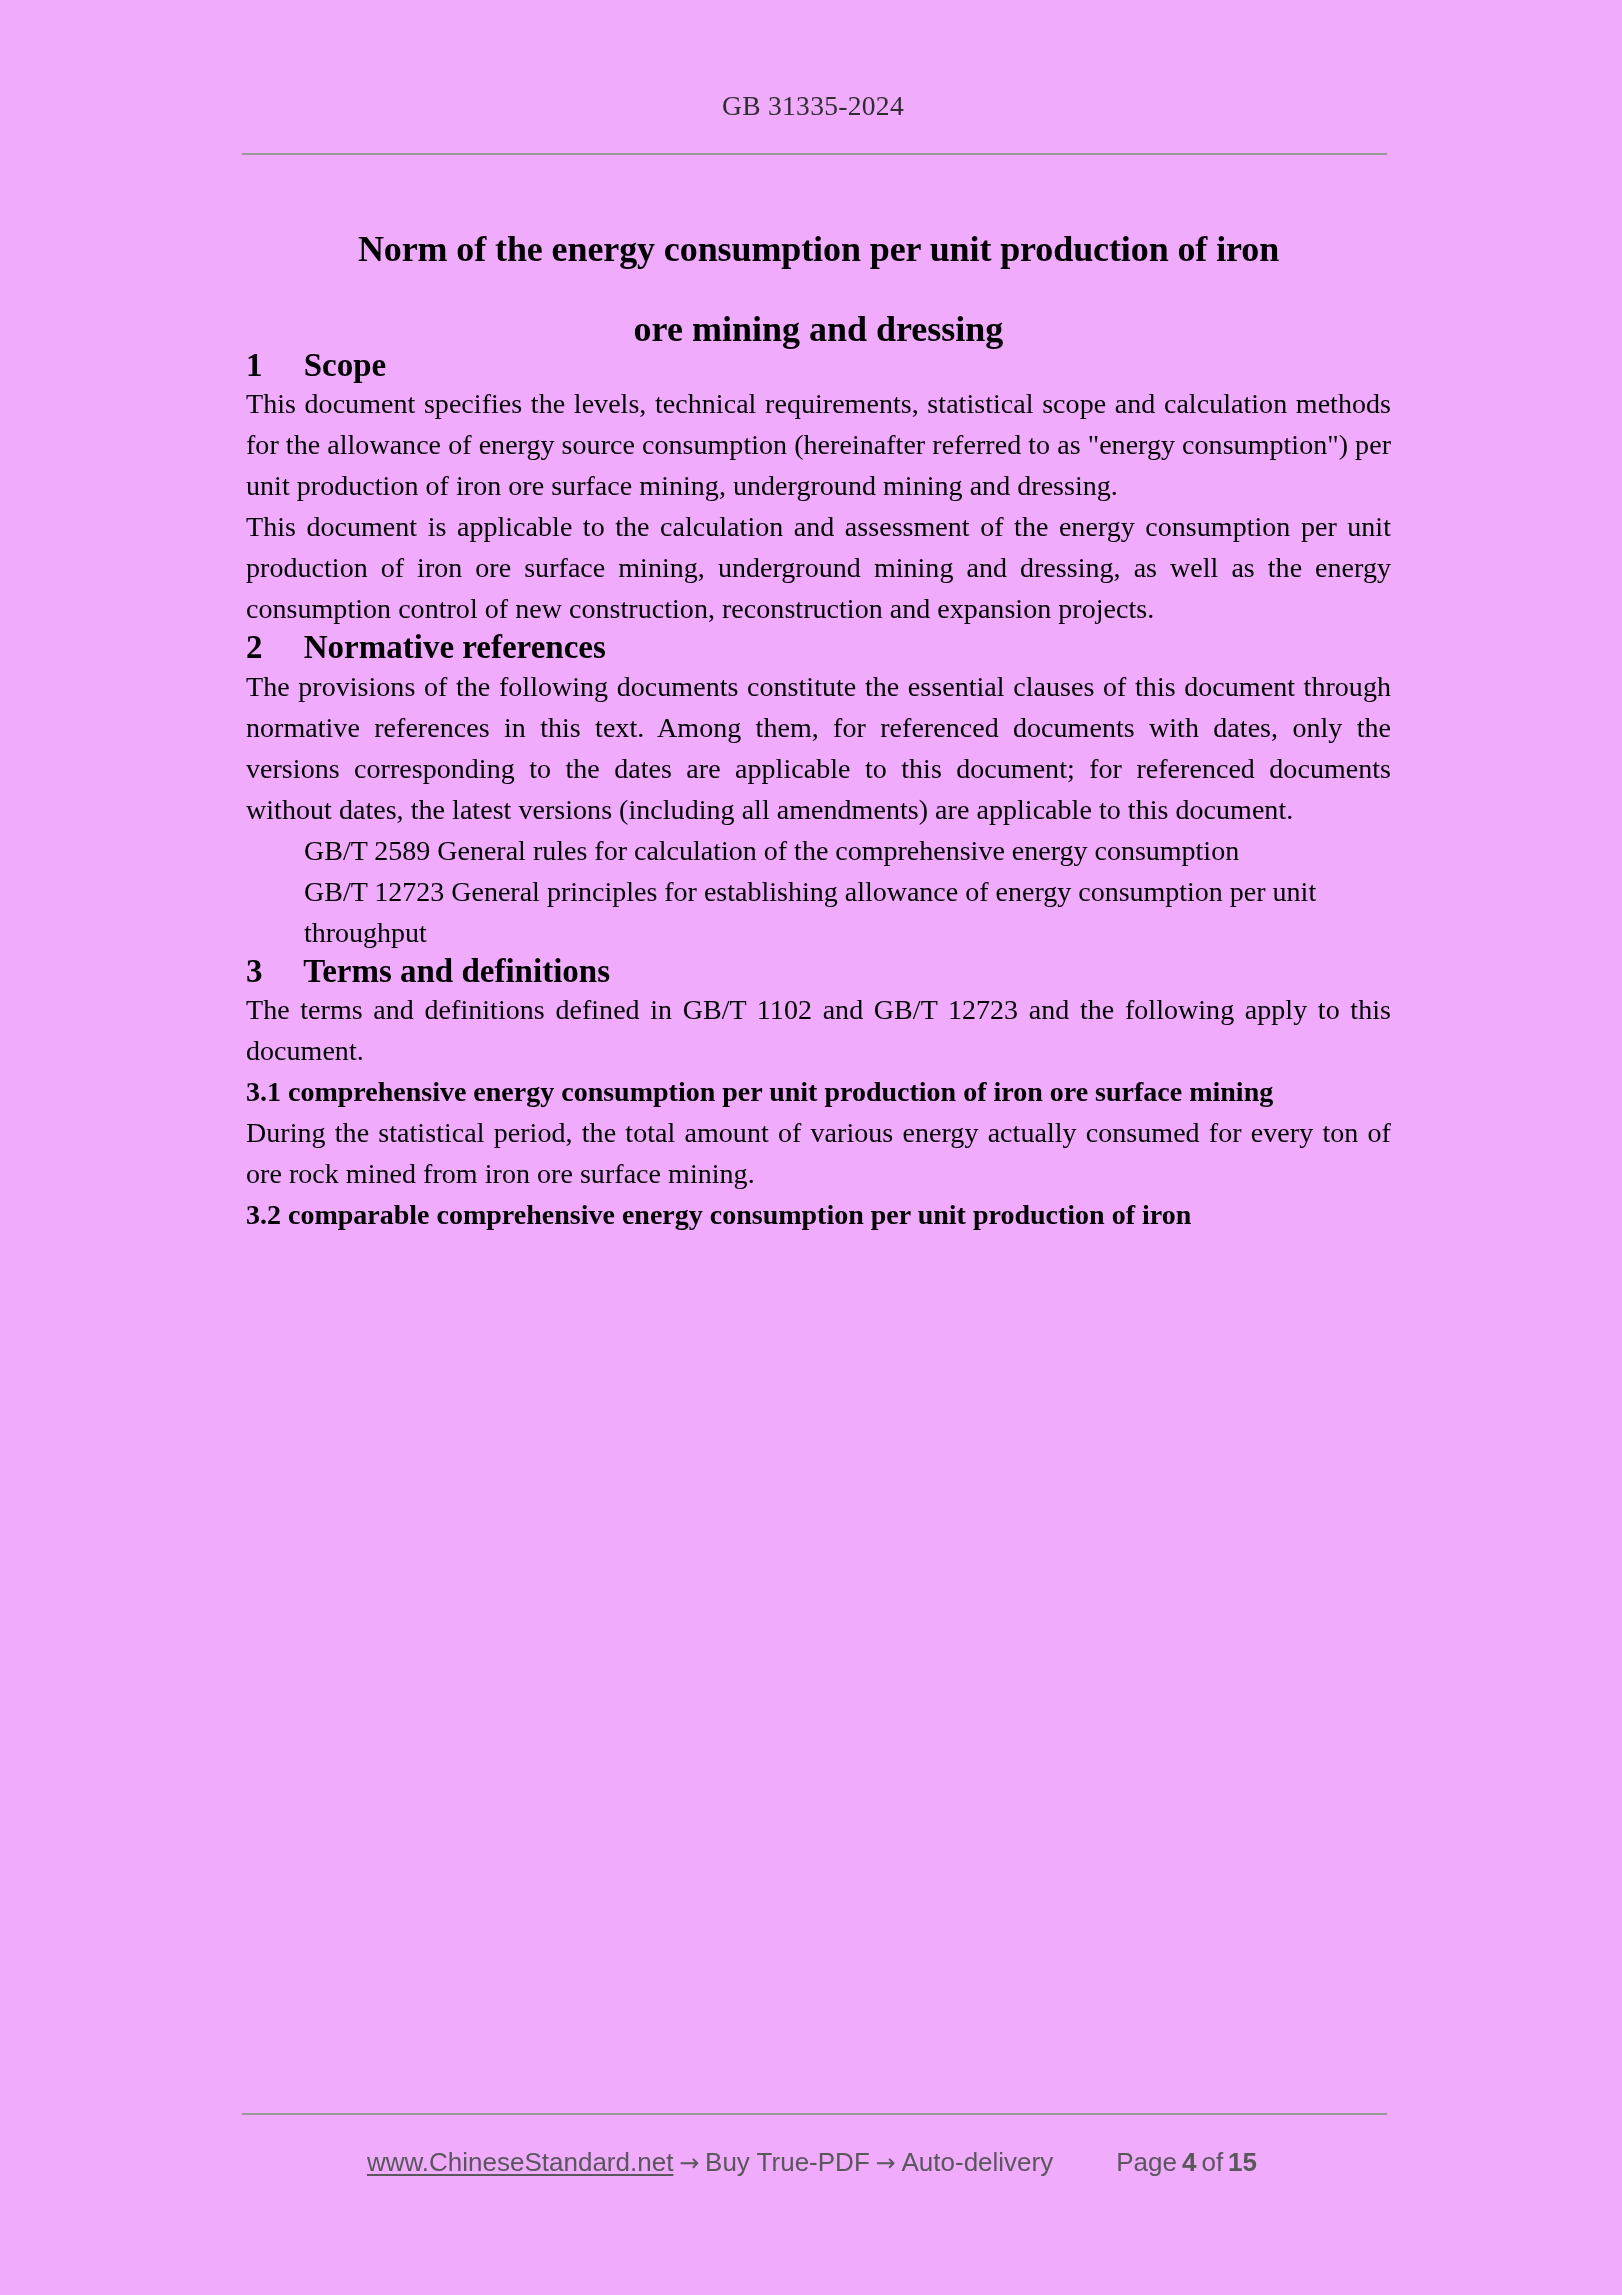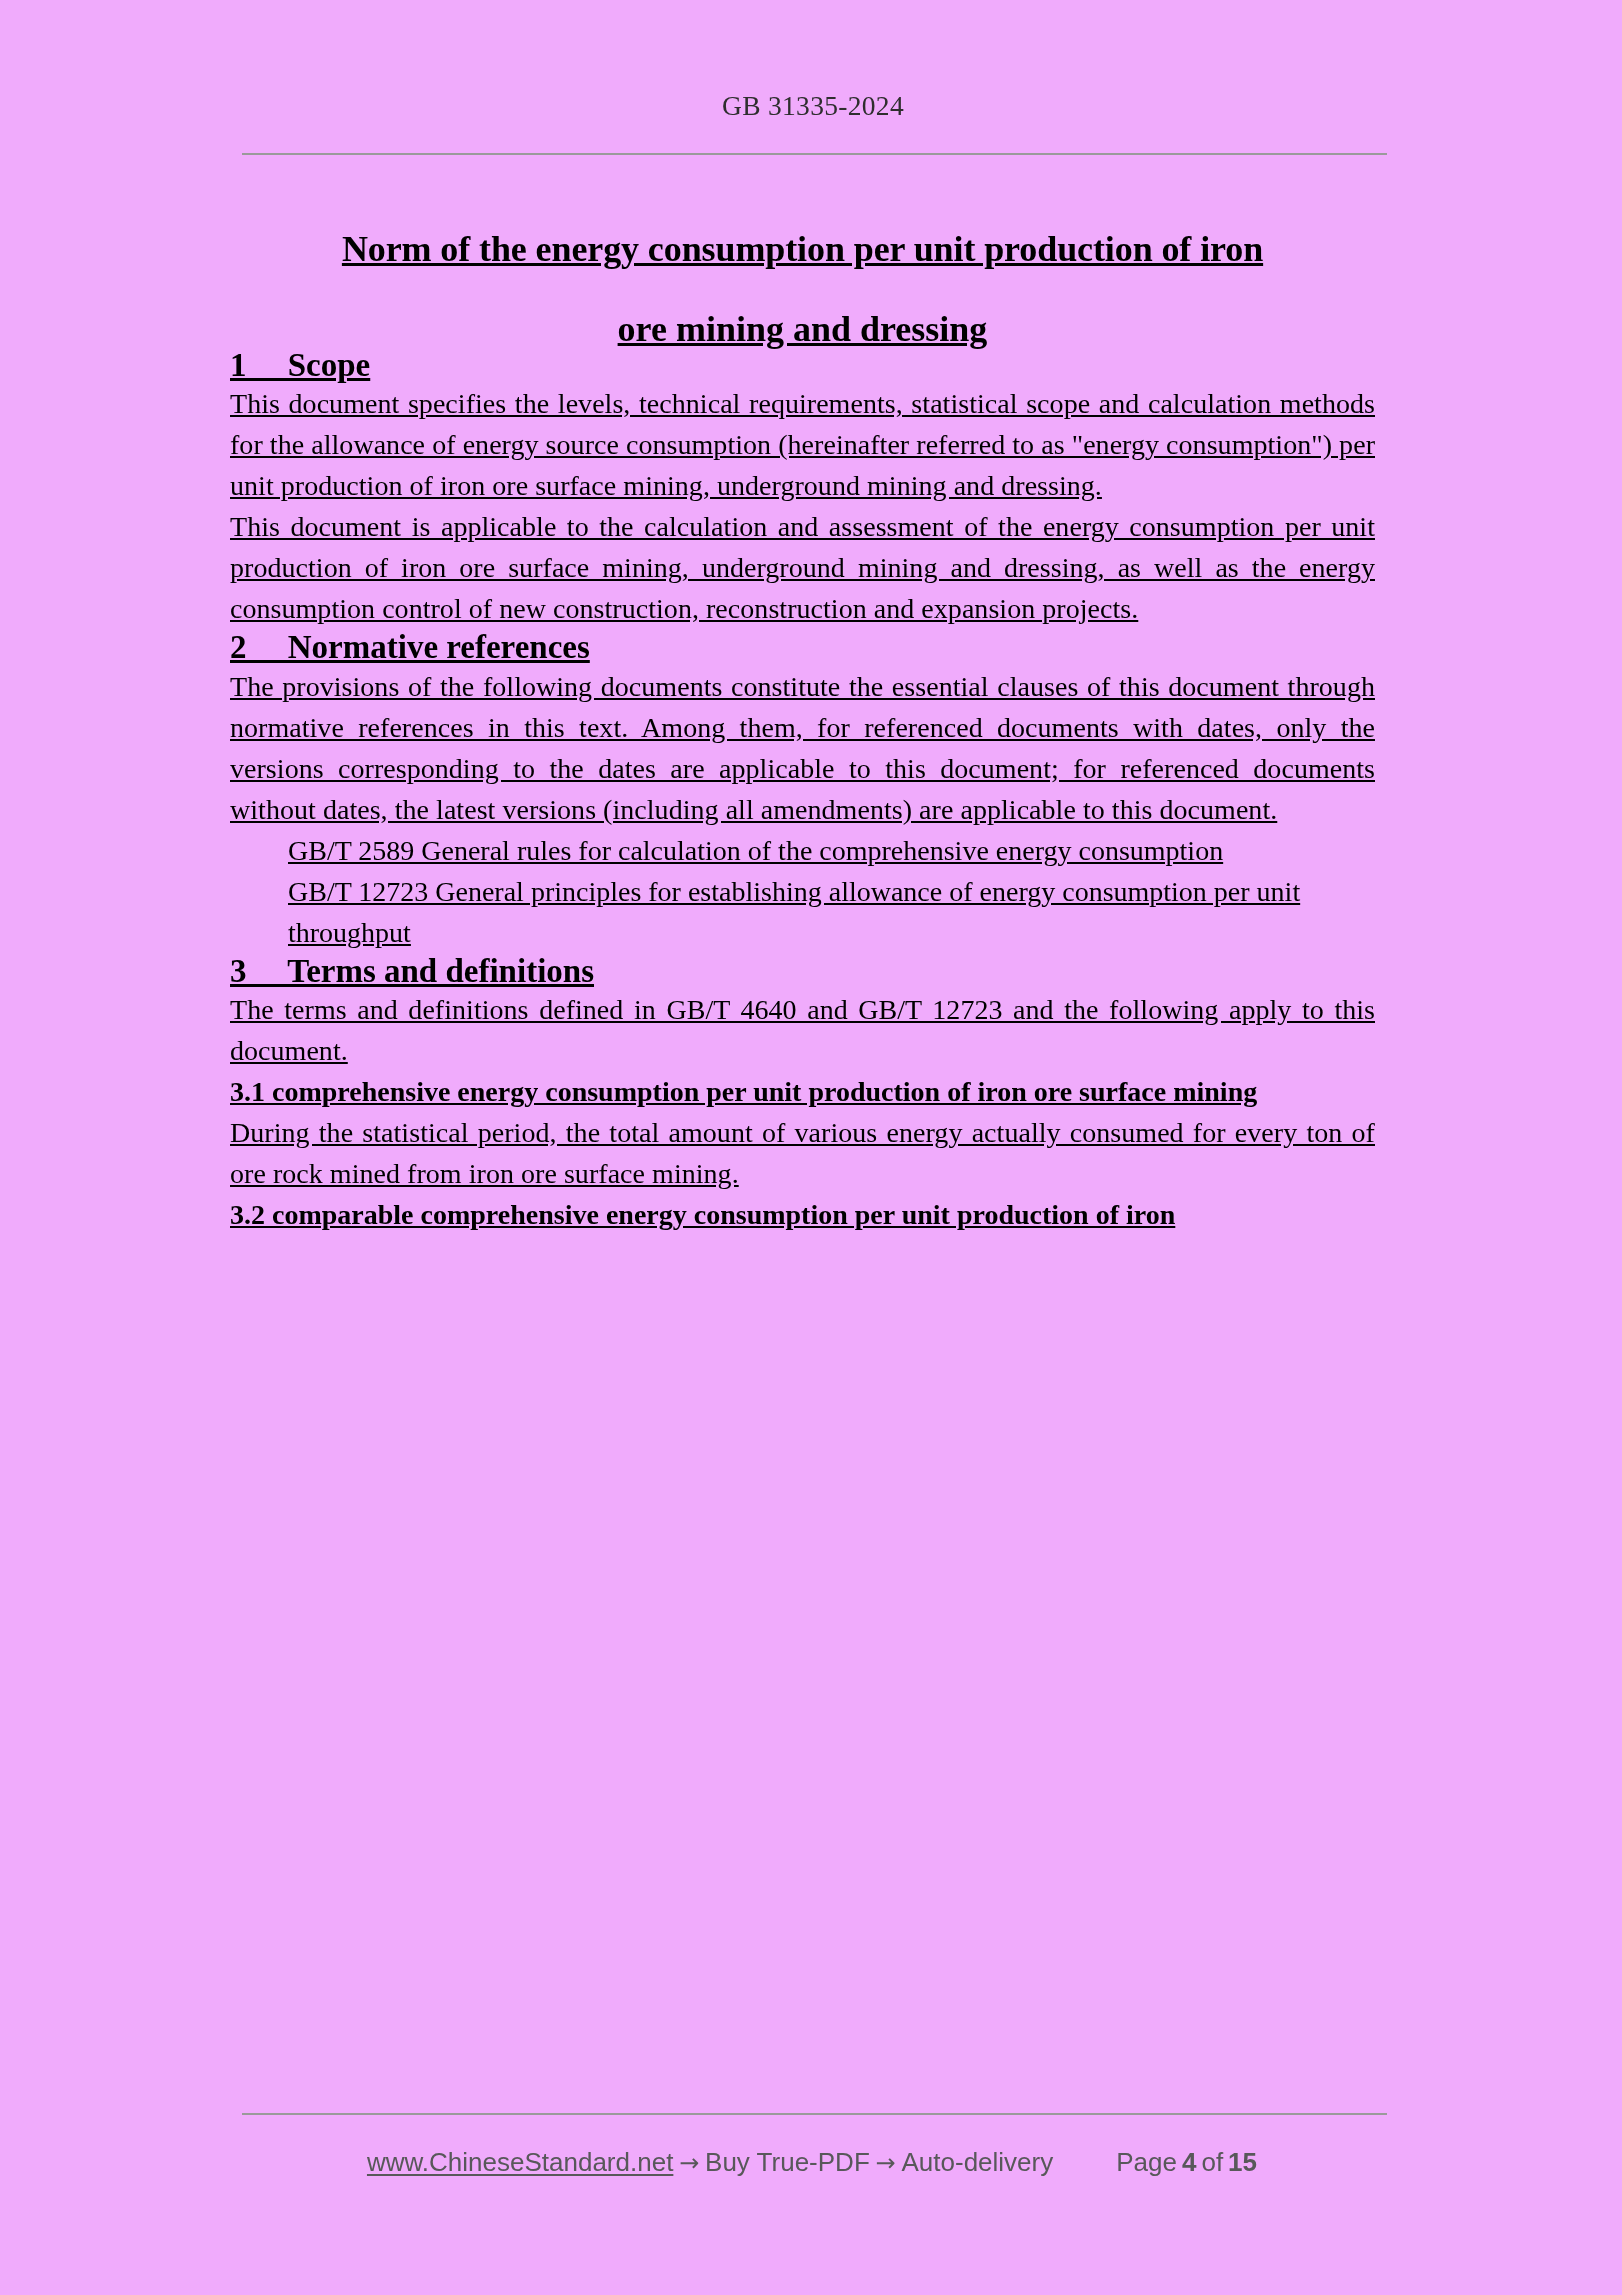--- a/index.html
+++ b/index.html
@@ -43,24 +43,23 @@
     left: 242px;
     top: 153px;
     width: 1145px;
     height: 1.7px;
     background: #9a9a9a;
   }
 
   
   .content {
     position: absolute;
-    left: 230px;
+    left: 246px;
     top: 200px;
     width: 1145px;
-    text-decoration: underline;
   }
 
   .doc-title {
     font-size: 36px;
     font-weight: bold;
     text-align: center;
     line-height: 1.0;
     margin: 0;
     padding: 0;
   }
@@ -189,21 +188,21 @@
     <h2 class="section sec-scope">1  Scope</h2>
     <p class="body-par par-gap-lg">This document specifies the levels, technical requirements, statistical scope and calculation methods for the allowance of energy source consumption (hereinafter referred to as "energy consumption") per unit production of iron ore surface mining, underground mining and dressing.</p>
     <p class="body-par par-gap-md">This document is applicable to the calculation and assessment of the energy consumption per unit production of iron ore surface mining, underground mining and dressing, as well as the energy consumption control of new construction, reconstruction and expansion projects.</p>
 
     <h2 class="section sec-normative">2  Normative references</h2>
     <p class="body-par par-gap-lg">The provisions of the following documents constitute the essential clauses of this document through normative references in this text. Among them, for referenced documents with dates, only the versions corresponding to the dates are applicable to this document; for referenced documents without dates, the latest versions (including all amendments) are applicable to this document.</p>
     <p class="ref-par ref-gap-first">GB/T 2589 General rules for calculation of the comprehensive energy consumption</p>
     <p class="ref-par ref-gap">GB/T 12723 General principles for establishing allowance of energy consumption per unit throughput</p>
 
     <h2 class="section sec-terms">3  Terms and definitions</h2>
-    <p class="body-par par-gap-lg">The terms and definitions defined in GB/T 4640 and GB/T 12723 and the following apply to this document.</p>
+    <p class="body-par par-gap-lg">The terms and definitions defined in GB/T 1102 and GB/T 12723 and the following apply to this document.</p>
     <p class="term-head term-gap">3.1 comprehensive energy consumption per unit production of iron ore surface mining</p>
     <p class="body-par par-gap-sm">During the statistical period, the total amount of various energy actually consumed for every ton of ore rock mined from iron ore surface mining.</p>
     <p class="term-head term-gap">3.2 comparable comprehensive energy consumption per unit production of iron</p>
 
   </div>
 
   <div class="footer-rule"></div>
   <div class="footer">
     <div class="footer-left">
       <span class="footer-url">www.ChineseStandard.net</span>

